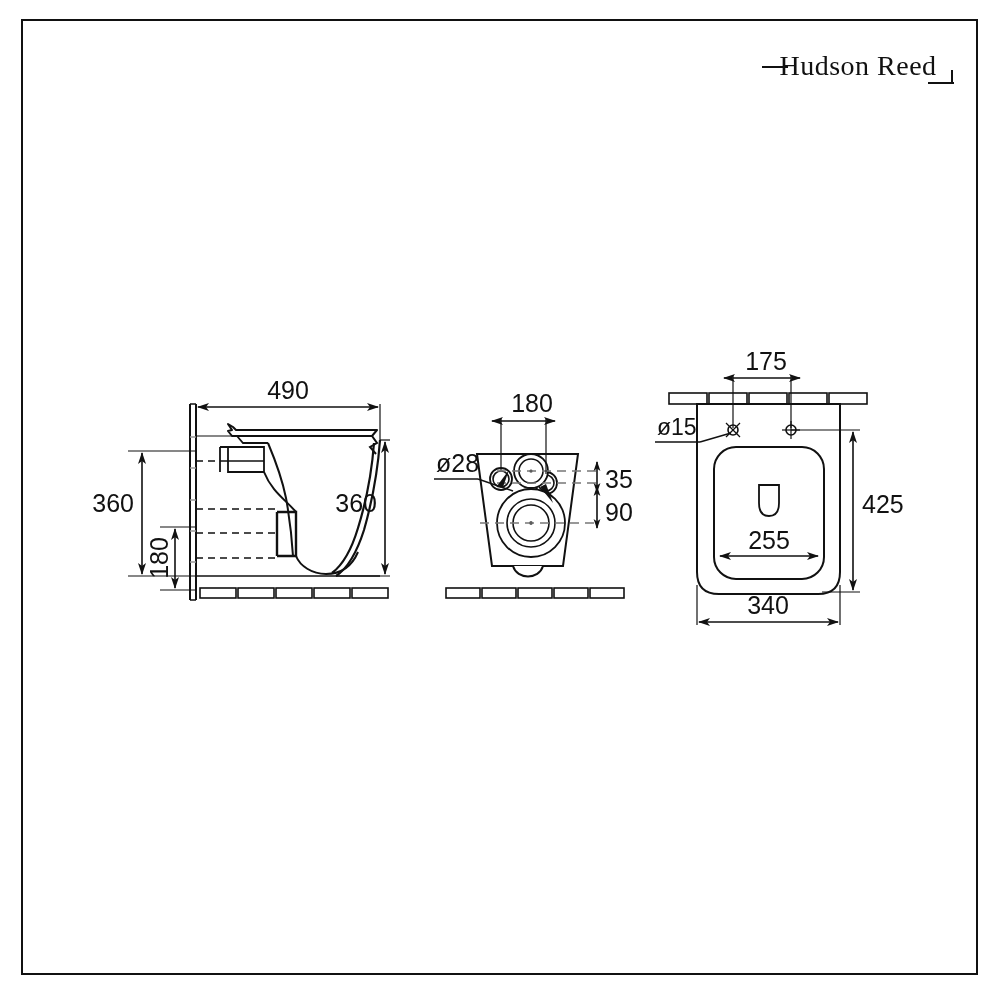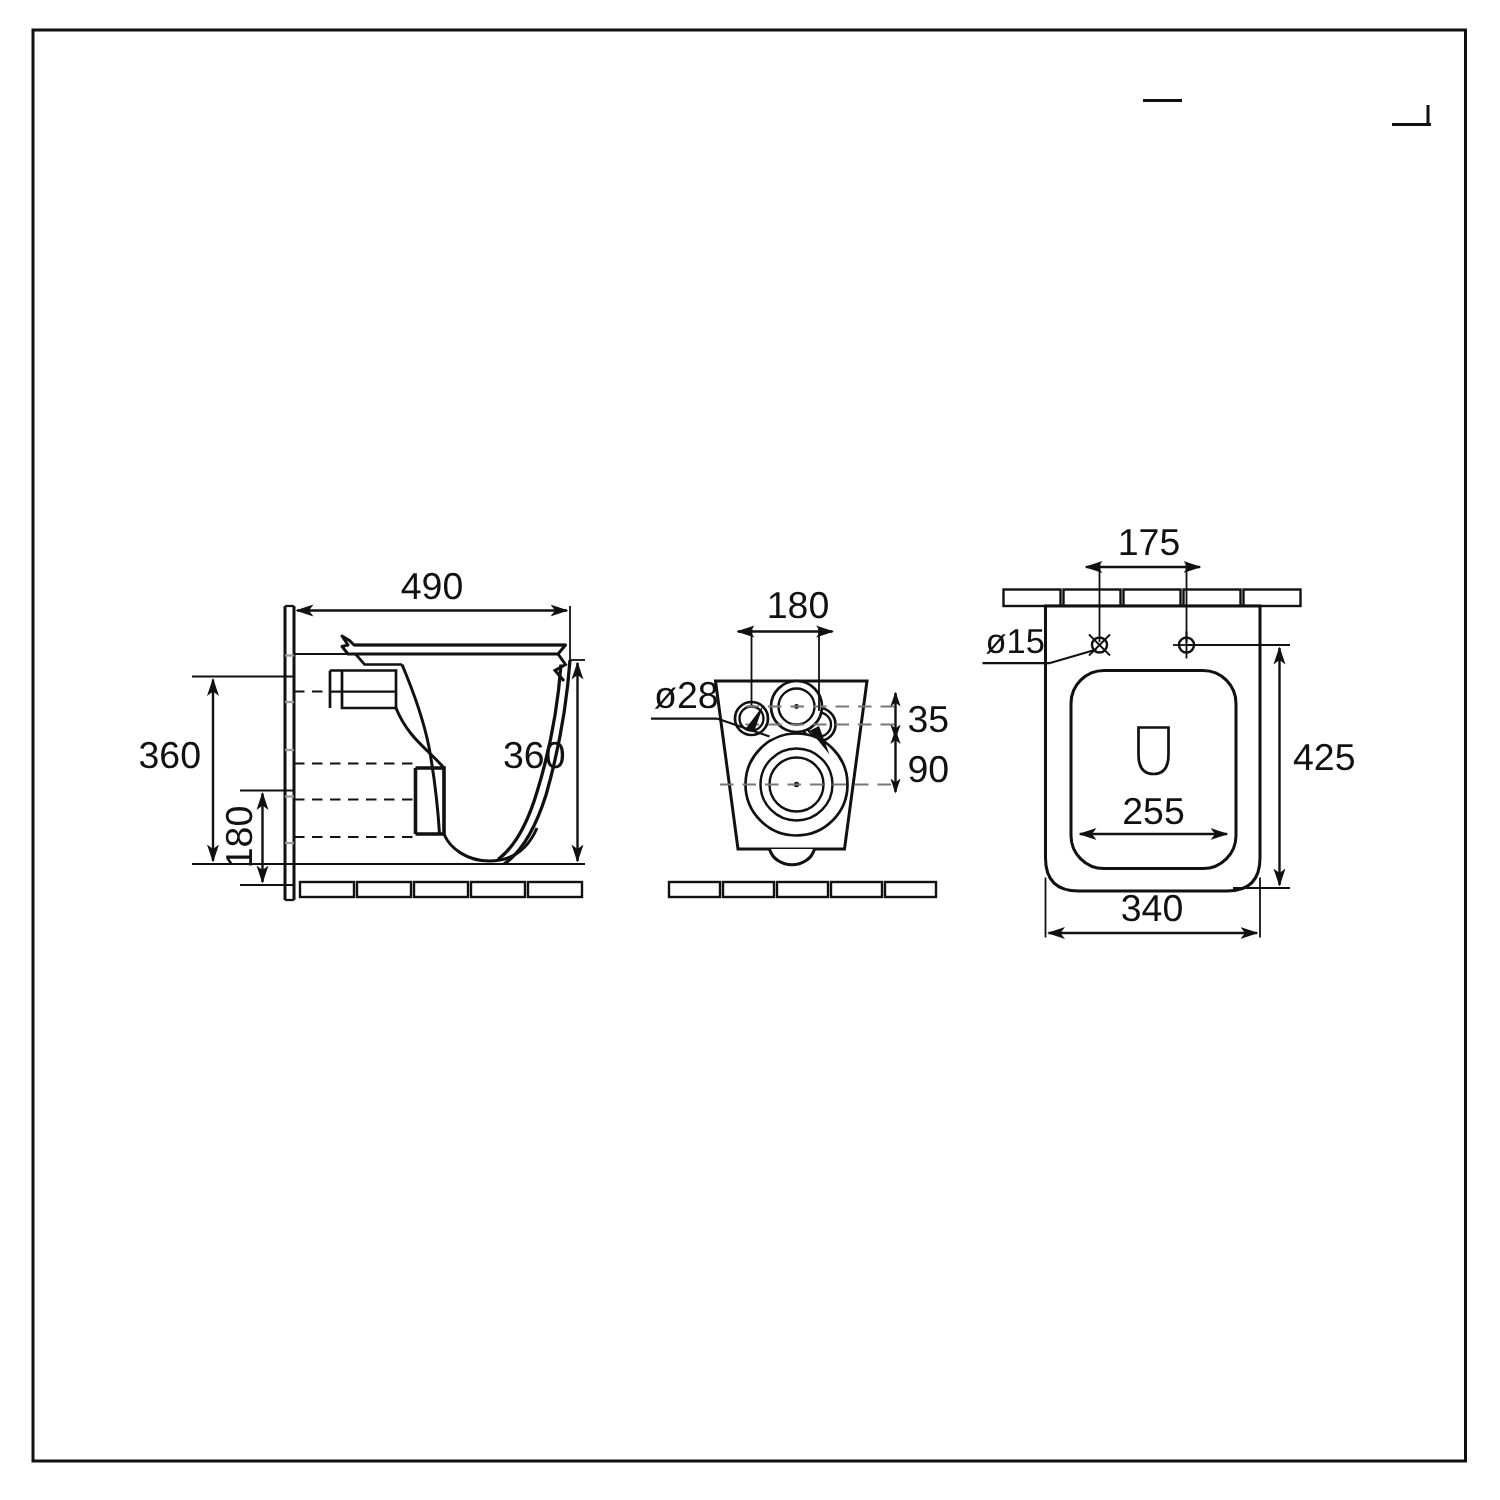--- a/index.html
+++ b/index.html
@@ -65,20 +65,21 @@
 <div id="page">
 
   <div id="border-frame"></div>
 
   <div id="logo">
     <svg width="200" height="44" viewBox="0 0 200 44">
       <line x1="4" y1="17" x2="30" y2="17" stroke="#111111" stroke-width="2"></line>
       <line x1="170" y1="33" x2="196" y2="33" stroke="#111111" stroke-width="2"></line>
       <line x1="194" y1="20" x2="194" y2="34" stroke="#111111" stroke-width="2"></line>
     </svg>
+    <div class="logo-text">Hudson Reed</div>
   </div>
 
   <svg id="drawing" width="1000" height="1000" viewBox="0 0 1000 1000">
 
     <defs>
       <marker id="arrEnd" markerWidth="12" markerHeight="10" refX="11" refY="5" orient="auto" markerUnits="userSpaceOnUse">
         <path d="M0,1 L12,5 L0,9 L3,5 Z" fill="#111111"></path>
       </marker>
       <marker id="arrStart" markerWidth="12" markerHeight="10" refX="1" refY="5" orient="auto" markerUnits="userSpaceOnUse">
         <path d="M12,1 L0,5 L12,9 L9,5 Z" fill="#111111"></path>

